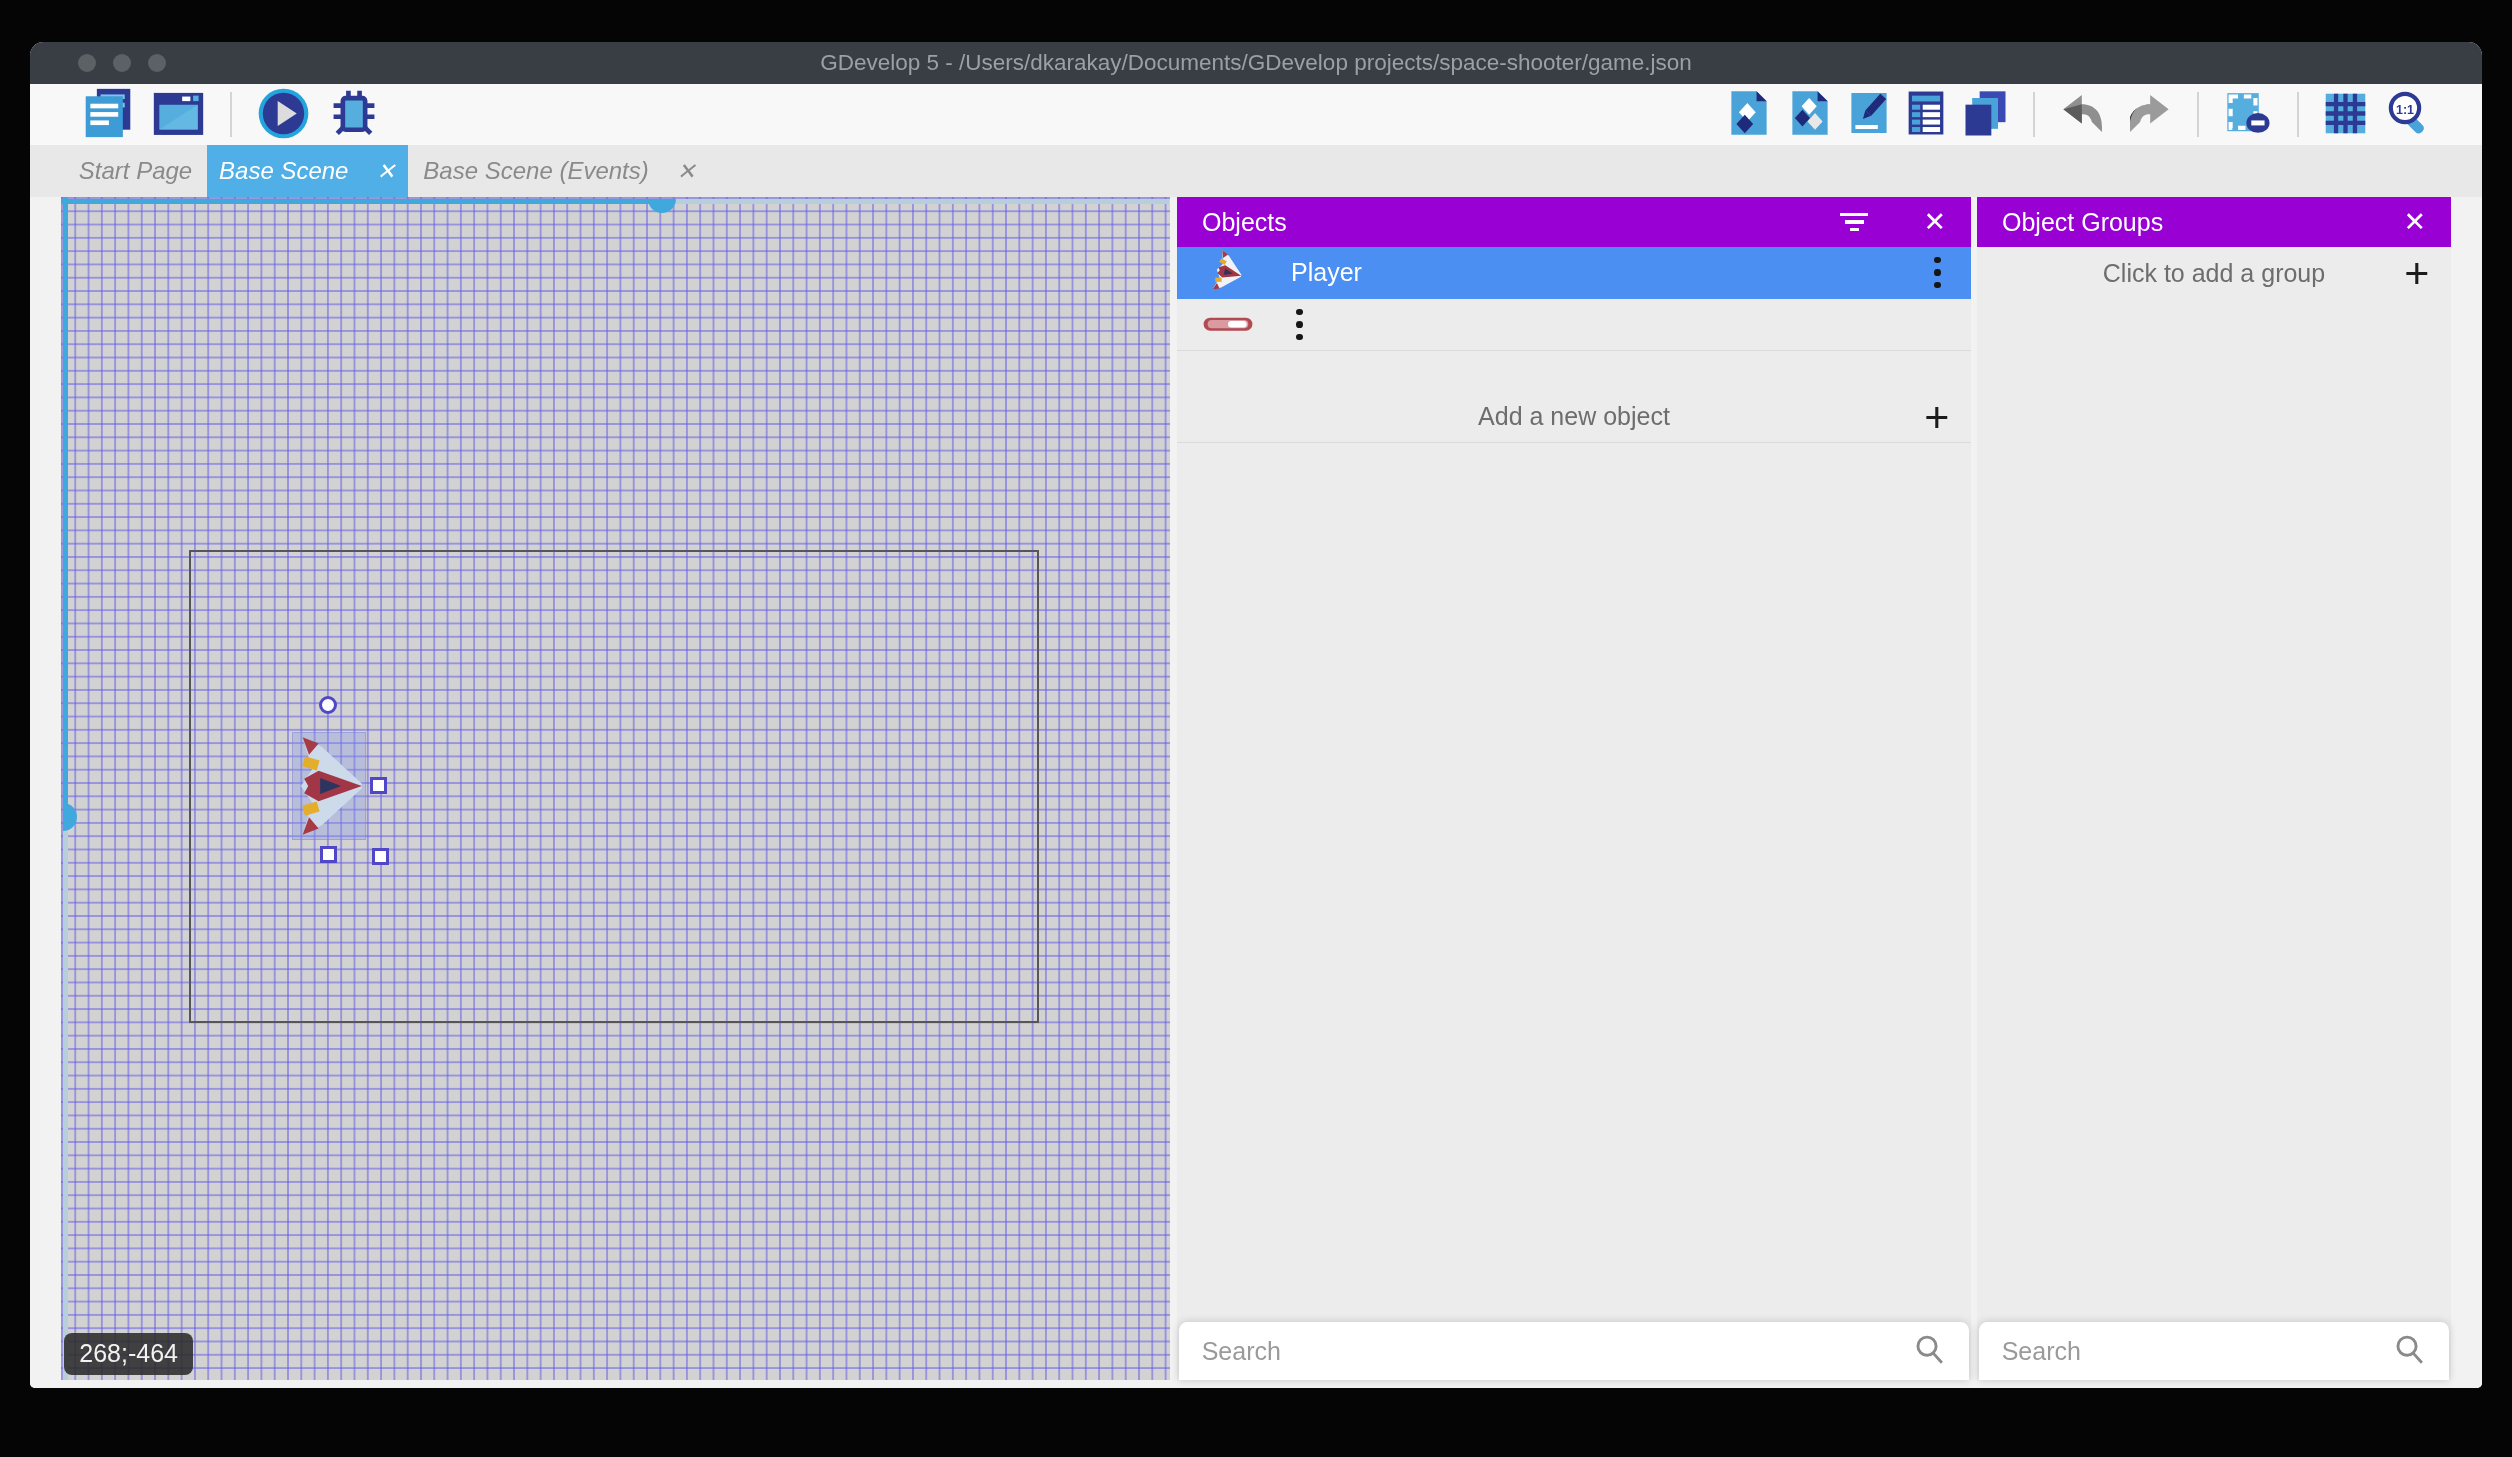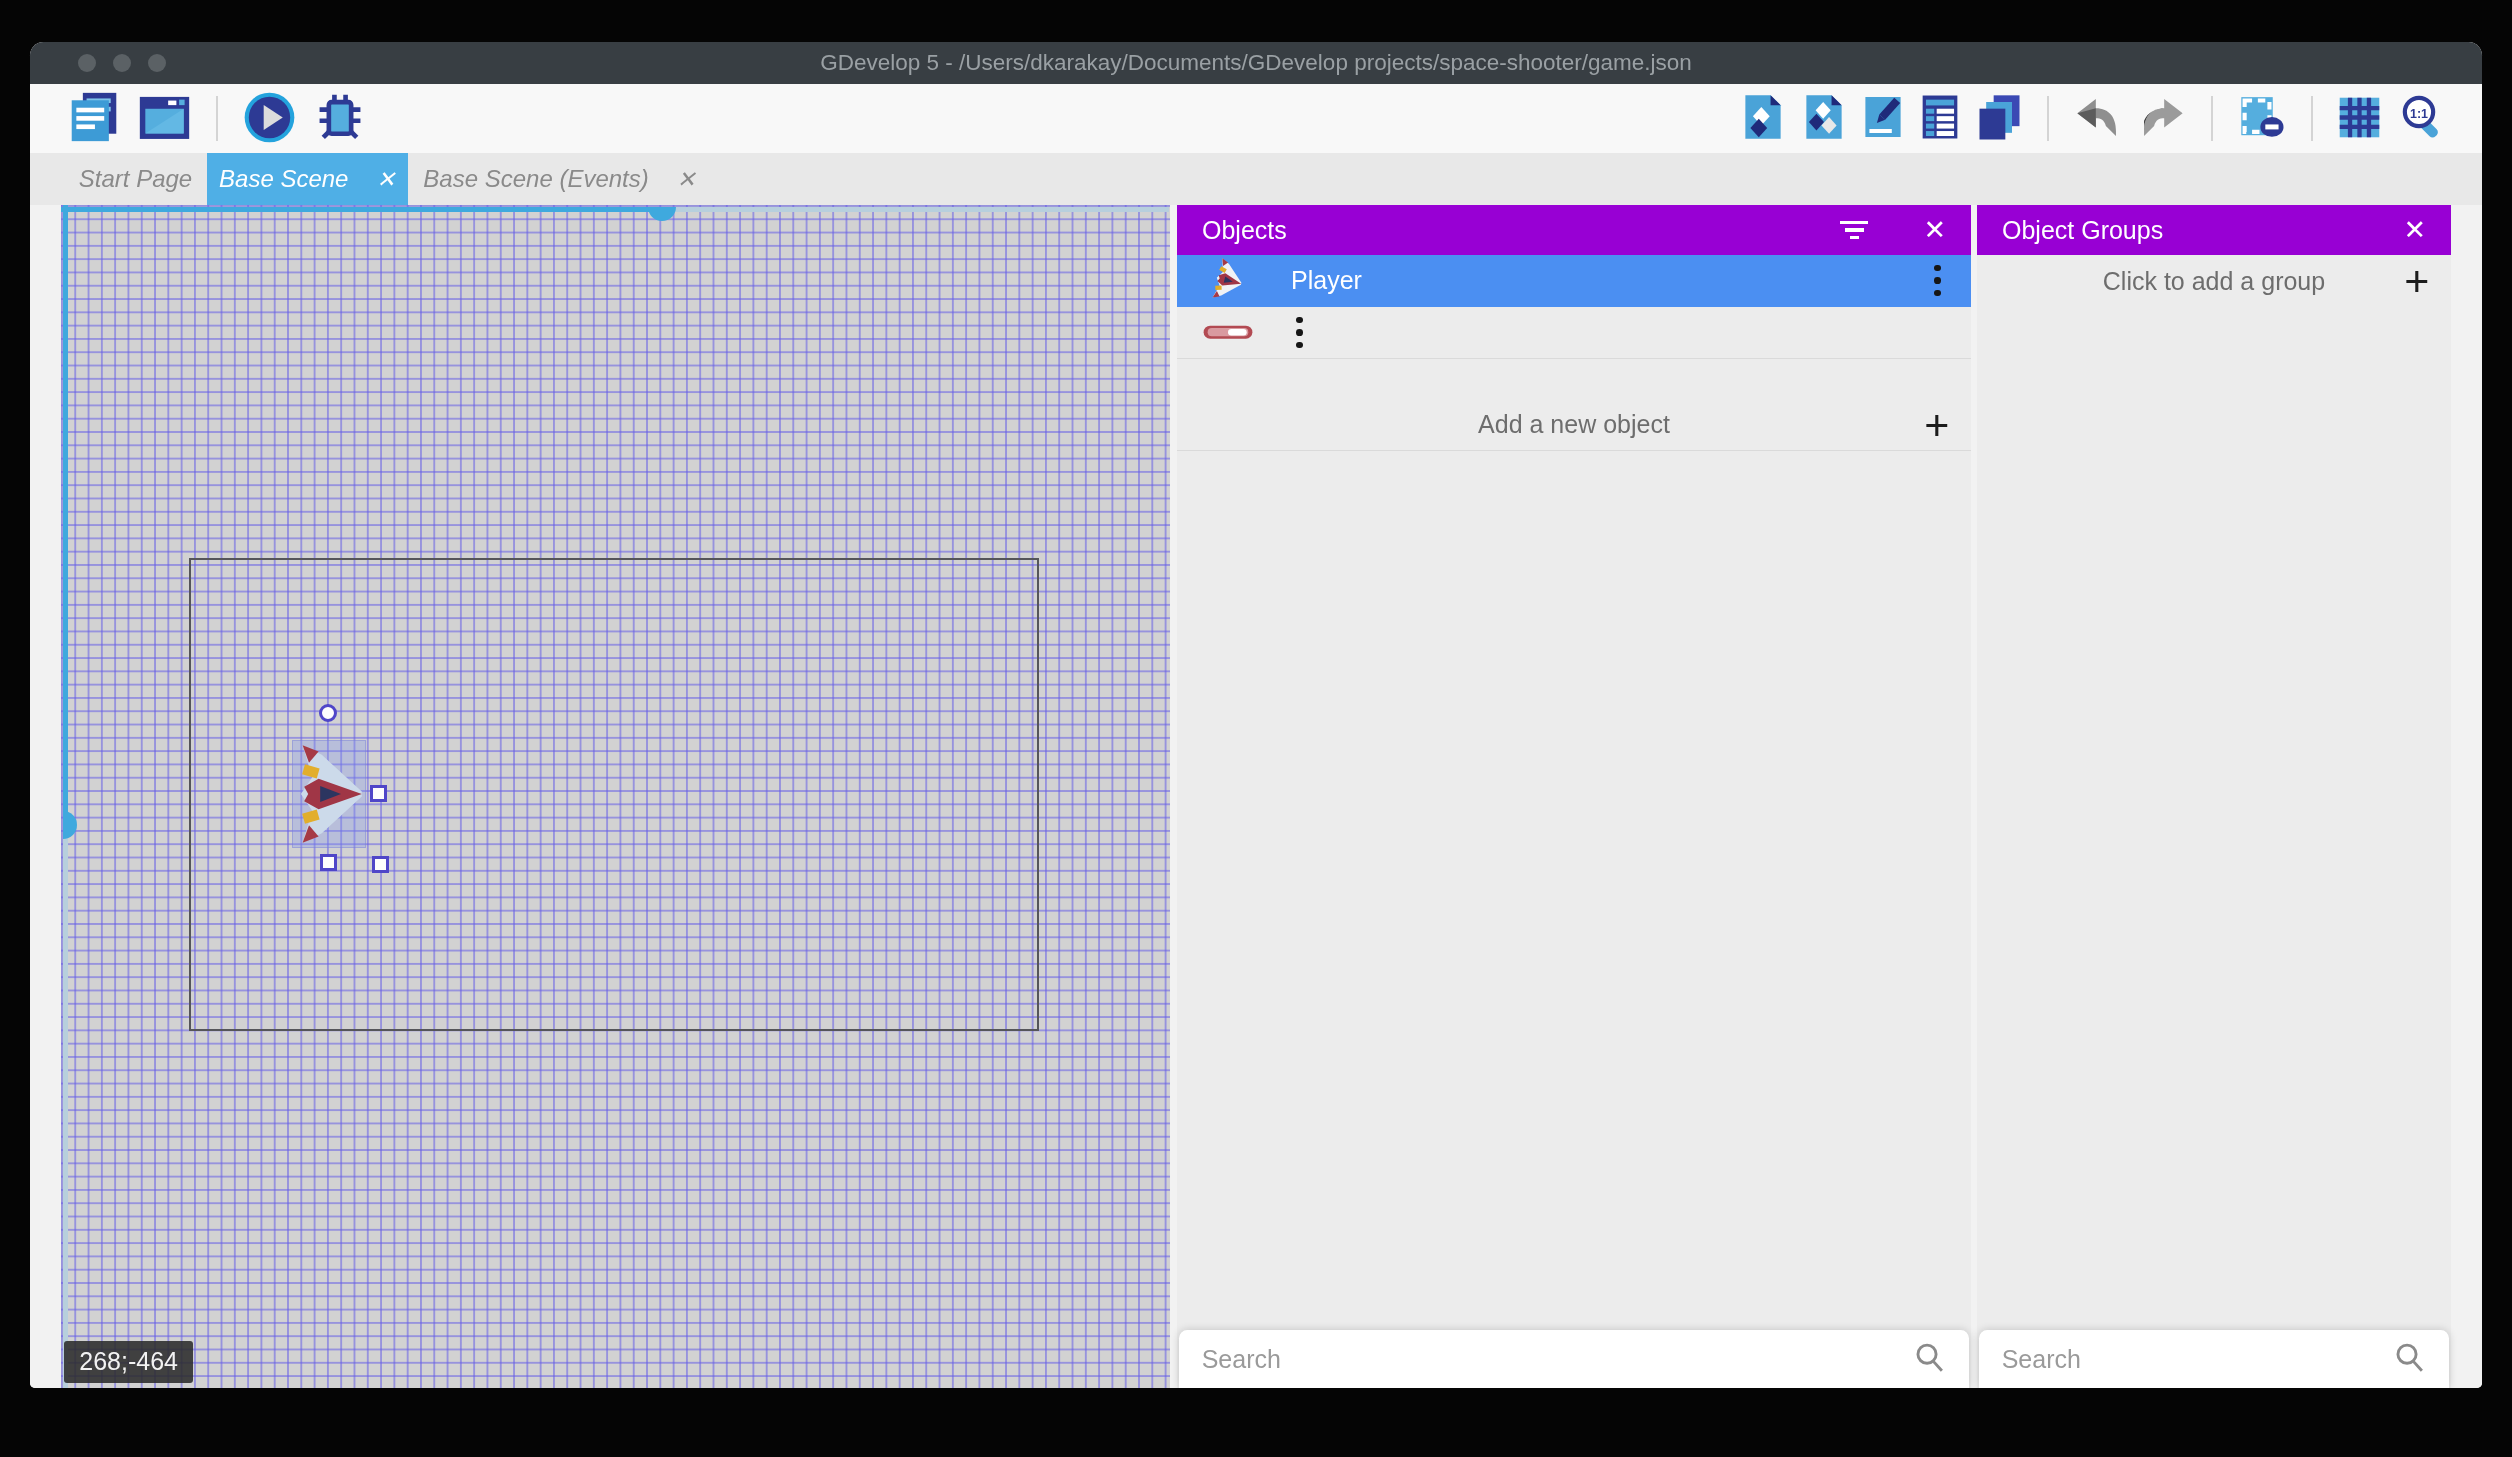--- a/index.html
+++ b/index.html
@@ -10,22 +10,22 @@
   
   .window { position:absolute; left:30px; top:42px; width:2452px; height:1346px;
             border-radius:13.3px 13.3px 5px 5px; overflow:hidden; background:#f2f2f2;
             display:flex; flex-direction:column; }
   .titlebar { height:42px; background:#383e43; display:flex; align-items:center; position:relative; flex:0 0 auto; }
   .traffic { position:absolute; left:48px; top:11.7px; display:flex; gap:16.7px; }
   .light { width:18.3px; height:18.3px; border-radius:50%; background:#5b6165; }
   .title-text { width:100%; text-align:center; color:#9aa0a4; font-size:22.5px; }
 
   
-  .toolbar { height:69px; background:#f8f8f8; display:flex; align-items:center;
-             justify-content:space-between; padding:0 38px; flex:0 0 auto; }
+  .toolbar { height:61px; background:#f8f8f8; display:flex; align-items:center;
+             justify-content:space-between; padding:0 52px; flex:0 0 auto; }
   .tgroup { display:flex; align-items:center; gap:18.3px; }
   .tbtn { display:flex; align-items:center; justify-content:center; background:none; border:none; padding:0; cursor:pointer; }
   .tdiv { width:1.7px; height:45px; background:#d4d4d4; margin:0 6.7px; }
 
   
   .tabbar { height:52px; background:#e8e8e8; display:flex; align-items:stretch; flex:0 0 auto;font-style:italic; }
   .tab { display:flex; align-items:center; justify-content:center; gap:28px;
          font-size:24px; color:#8a8a8a; cursor:pointer; }
   .tab .x { font-size:22.5px; color:#8a8a8a; }
   .tab.active { background:#4fafe6; color:#ffffff; }
@@ -57,21 +57,21 @@
   .vthumb { position:absolute; left:1.7px; top:606px; width:14px; height:28px;
             border-radius:0 14px 14px 0; background:#3fa9de; }
 
   
   .sel-overlay { position:absolute; left:232px; top:536px; width:72px; height:106px;
                  background:rgba(130,150,235,0.32); outline:0.8px solid rgba(120,130,220,0.6); }
   .ship { position:absolute; left:232px; top:536px; width:72px; height:106px; }
   .handle-sq { position:absolute; width:16.7px; height:16.7px; background:#fdfdfd; border:3.3px solid #4f46c8; }
   .handle-ci { position:absolute; width:18.3px; height:18.3px; background:#fdfdfd; border:3.3px solid #4f46c8; border-radius:50%; }
   .coord-badge { position:absolute; left:3.3px; bottom:5px; background:rgba(42,42,42,0.87);
-                 color:#f2f2f2; font-size:25px; padding:6.7px 15px; border-radius:3px; }
+                 color:#f2f2f2; font-size:25px; padding:6.7px 15px; border-radius:8px; }
 
   
   .panel { position:absolute; top:0; height:1183px; background:#ececec; display:flex; flex-direction:column; }
   .panel-objects { left:1147px; width:794px; }
   .panel-groups  { left:1947px; width:474px; }
   .panel-head { height:50px; background:#9800d4; color:#fff; display:flex; align-items:center;
                 padding:0 25px; font-size:25px; flex:0 0 auto; }
   .panel-head .spacer { flex:1; }
   .head-x { color:#fff; font-size:27px; cursor:pointer; background:none; border:none; }
   .filter-btn { margin-right:55px; background:none; border:none; cursor:pointer; display:flex; flex-direction:column; align-items:center; gap:4.2px; }

